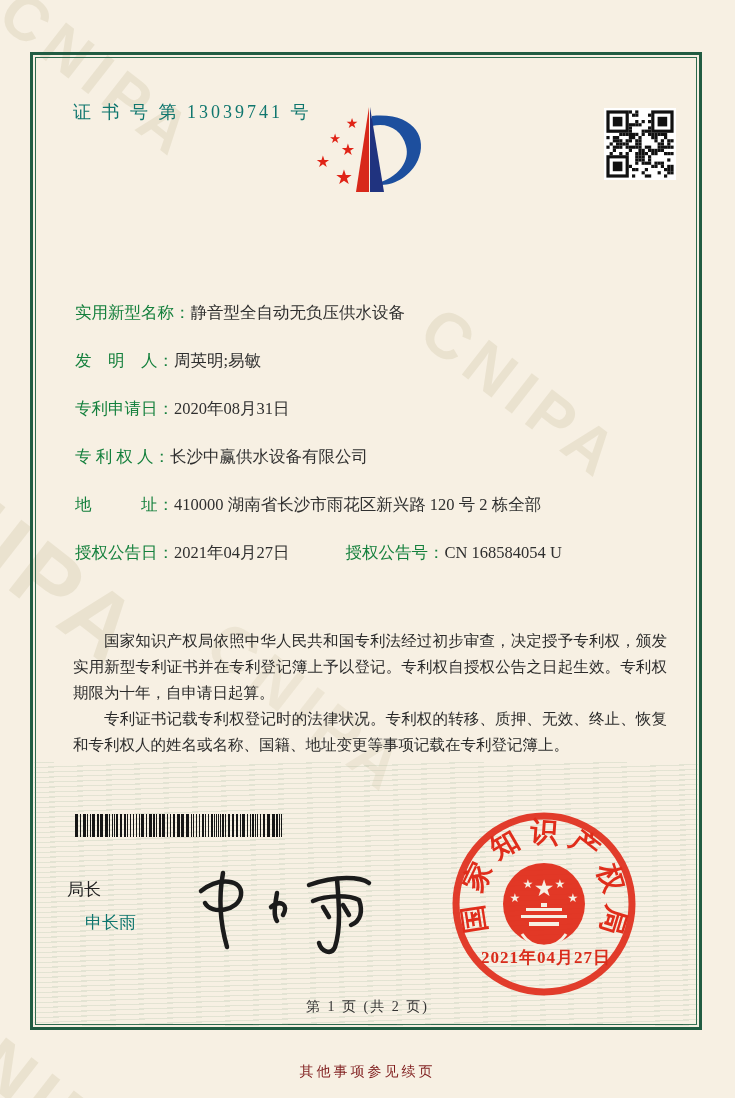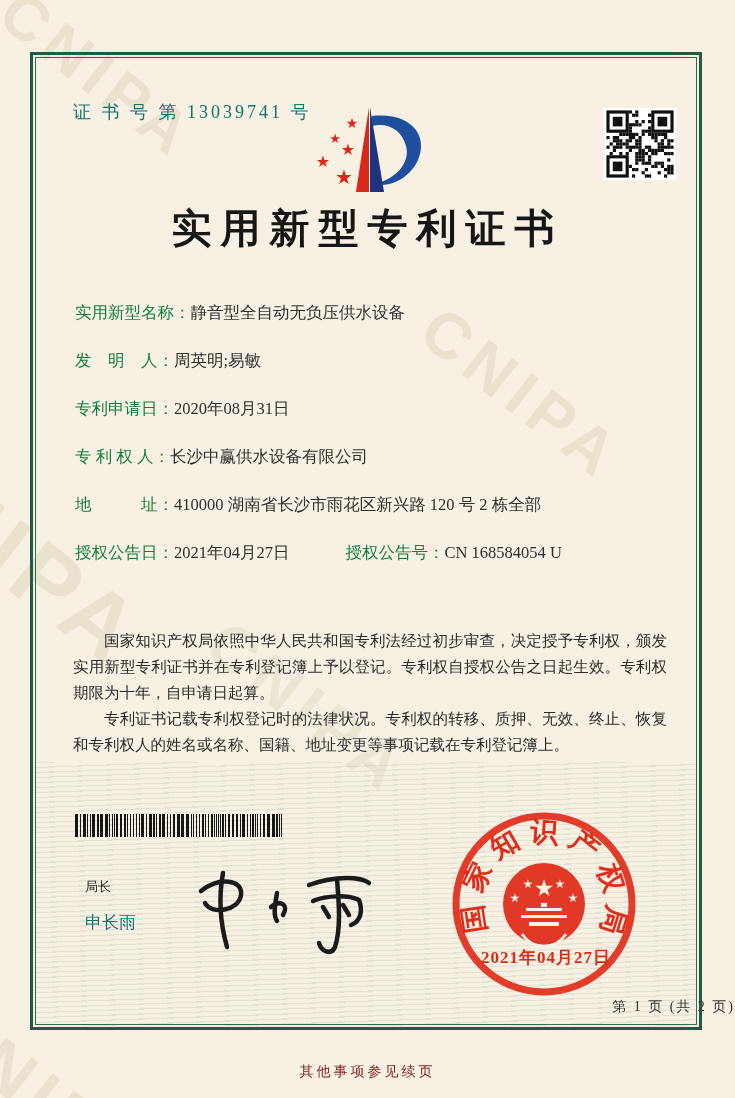--- a/index.html
+++ b/index.html
@@ -36,31 +36,31 @@
   .frow{height:48px;white-space:nowrap;}
   .flabel{color:#15803d;}
   .fvalue{color:#2f2f2f;}
   .frow-pair .pair2{margin-left:56px;text-align:center;}
   .body-text{
     position:absolute;left:73px;top:628px;width:594px;
     font-size:15.5px;line-height:26px;color:#2b2b2b;text-align:justify;
   }
   .body-text p{margin:0;text-indent:2em;}
   .barcode{position:absolute;left:75px;top:814px;width:212px;height:23px;}
-  .sig-role{position:absolute;left:85px;top:878px;font-size:13px;color:#222;}
+  .sig-role{position:absolute;left:67px;top:878px;font-size:17px;color:#222;}
   .sig-name{position:absolute;left:85px;top:911px;font-size:17px;color:#0f766e;}
   .signature{position:absolute;left:185px;top:853px;width:212px;height:108px;}
   .seal{position:absolute;left:448px;top:808px;width:192px;height:192px;}
   .seal-ring-text{font-size:28px;font-weight:700;letter-spacing:9px;font-family:"Liberation Serif","DejaVu Serif",serif;}
   .seal-date{
     position:absolute;left:448px;top:946px;width:196px;text-align:center;
     font-size:17px;font-weight:600;color:#d92c1b;letter-spacing:1px;
   }
   .footer-page{
-    position:absolute;left:0;right:0;top:998px;text-align:right;
+    position:absolute;left:0;right:0;top:998px;text-align:center;
     font-size:14px;letter-spacing:2px;color:#333;
   }
   .footer-note{
     position:absolute;left:0;right:0;top:1048px;text-align:center;
     font-size:14px;letter-spacing:3px;color:#7f1d1d;margin-top:15px;
   }
 </style>
 </head>
 <body>
 
@@ -234,21 +234,20 @@
       <rect x="5.6" y="5.6" width="16" height="16" fill="#fff"></rect>
       <rect x="8.8" y="8.8" width="9.600000000000001" height="9.600000000000001" fill="#111"></rect>
       <rect x="47.2" y="2.4" width="22.400000000000002" height="22.400000000000002" fill="#111"></rect>
       <rect x="50.4" y="5.6" width="16" height="16" fill="#fff"></rect>
       <rect x="53.6" y="8.8" width="9.600000000000001" height="9.600000000000001" fill="#111"></rect>
       <rect x="2.4" y="47.2" width="22.400000000000002" height="22.400000000000002" fill="#111"></rect>
       <rect x="5.6" y="50.4" width="16" height="16" fill="#fff"></rect>
       <rect x="8.8" y="53.6" width="9.600000000000001" height="9.600000000000001" fill="#111"></rect>
     </svg>
 
-  <div class="title">实用新型专利证书</div>
 
   <div class="fields">
     <div class="frow">
       <span class="flabel">实用新型名称：</span><span class="fvalue">静音型全自动无负压供水设备</span>
     </div>
     <div class="frow">
       <span class="flabel">发　明　人：</span><span class="fvalue">周英明;易敏</span>
     </div>
     <div class="frow">
       <span class="flabel">专利申请日：</span><span class="fvalue">2020年08月31日</span>

